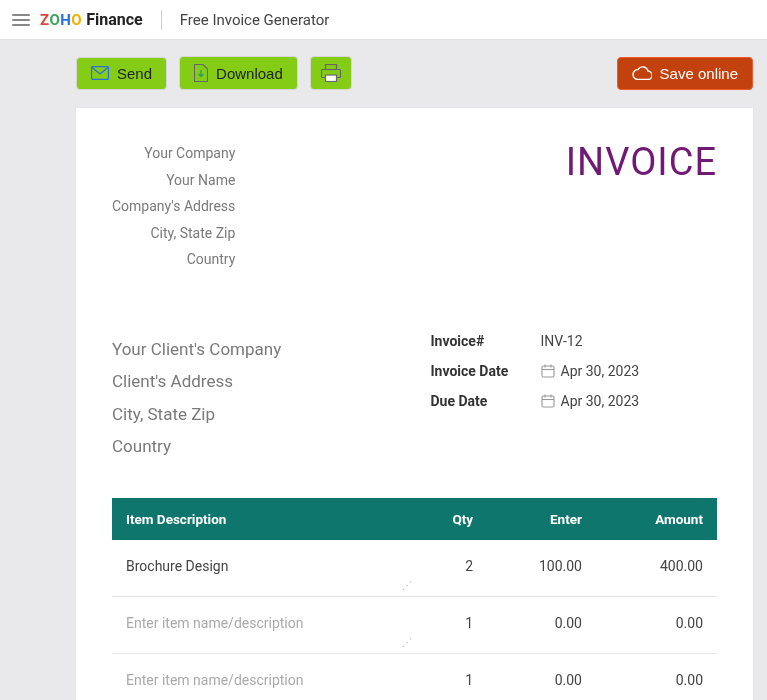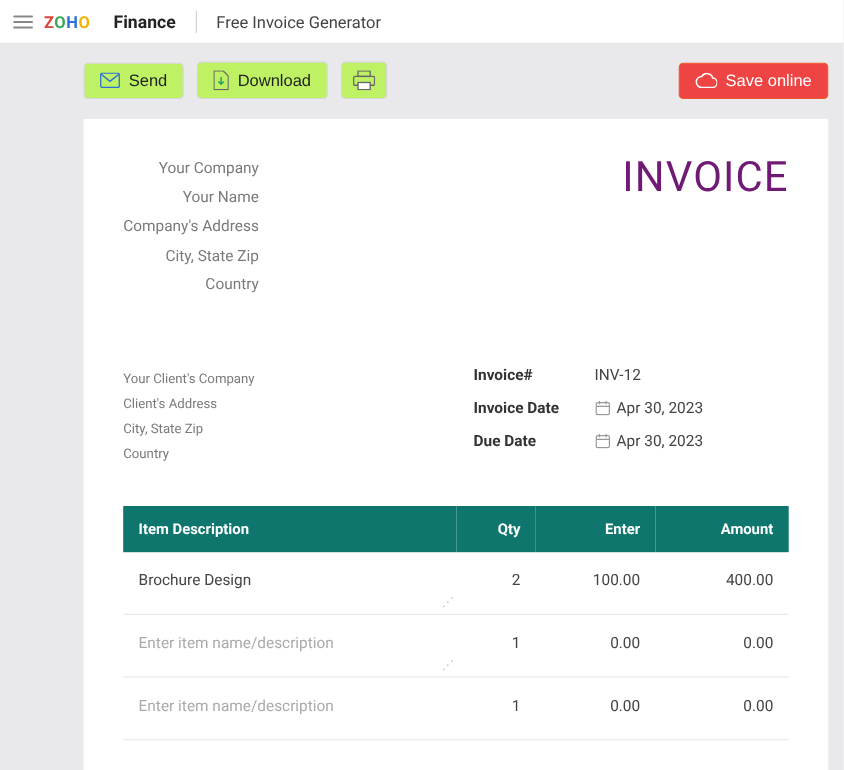--- a/index.html
+++ b/index.html
@@ -29,21 +29,21 @@
   }
   .hamburger span {
     width: 18px;
     height: 2px;
     background: #888;
     border-radius: 1px;
   }
   .brand {
     display: flex;
     align-items: baseline;
-    gap: 19px;
+    gap: 2px;
   }
   .zoho {
     font-weight: 700;
     font-size: 15px;
     letter-spacing: 0.5px;
   }
   .z1 { color: #d8473a; }
   .z2 { color: #3aa757; }
   .z3 { color: #2a6fdb; }
   .z4 { color: #f5b100; }
@@ -58,34 +58,34 @@
   .content {
     padding: 16px 14px 0 14px;
   }
   .toolbar {
     display:flex;
     gap:12px;
     align-items:center;
     margin-left: 62px;
   }
   .btn {
-    background:#bef264;
+    background:#84cc16;
     border:1px solid #d6d6d6;
     border-radius:4px;
     padding:7px 14px;
     font-size:15px;
     color:#222;
     cursor:pointer;
     display:flex;
     align-items:center;
     gap:8px;
   }
   .btn.icon-only { padding:7px 10px; }
   .btn-primary {
-    background:#ef4444;
+    background:#c2410c;
     border-color:#f1592a;
     color:#fff;
     margin-left:auto;
   }
   .card {
     background:#fff;
     margin-top:18px;
     padding:32px 36px 0 36px;
     min-height:700px;
     margin-left: 62px;
@@ -103,21 +103,21 @@
     font-weight:400;
     color:#701a75;
     letter-spacing:1px;
   }
   .mid-section {
     display:flex;
     margin-top:60px;
   }
   .bill-col { flex:1; }
   .bill-label { font-weight:700; color:#333; font-size:14px; margin-bottom:6px; }
-  .bill-lines { color:#7a7a7a; font-size:12px; line-height:1.9; }
+  .bill-lines { color:#7a7a7a; font-size:17px; line-height:1.9; }
   .meta-col { flex:1;margin-left:32px; }
   .meta-row {
     display:flex;
     align-items:center;
     font-size:14px;
     margin-bottom:14px;
   }
   .meta-label { font-weight:700; width:110px; color:#333; }
   .meta-value { color:#444; display:flex; align-items:center; gap:6px;text-align:right; }
   .cal-icon { color:#888; display:inline-flex; }

